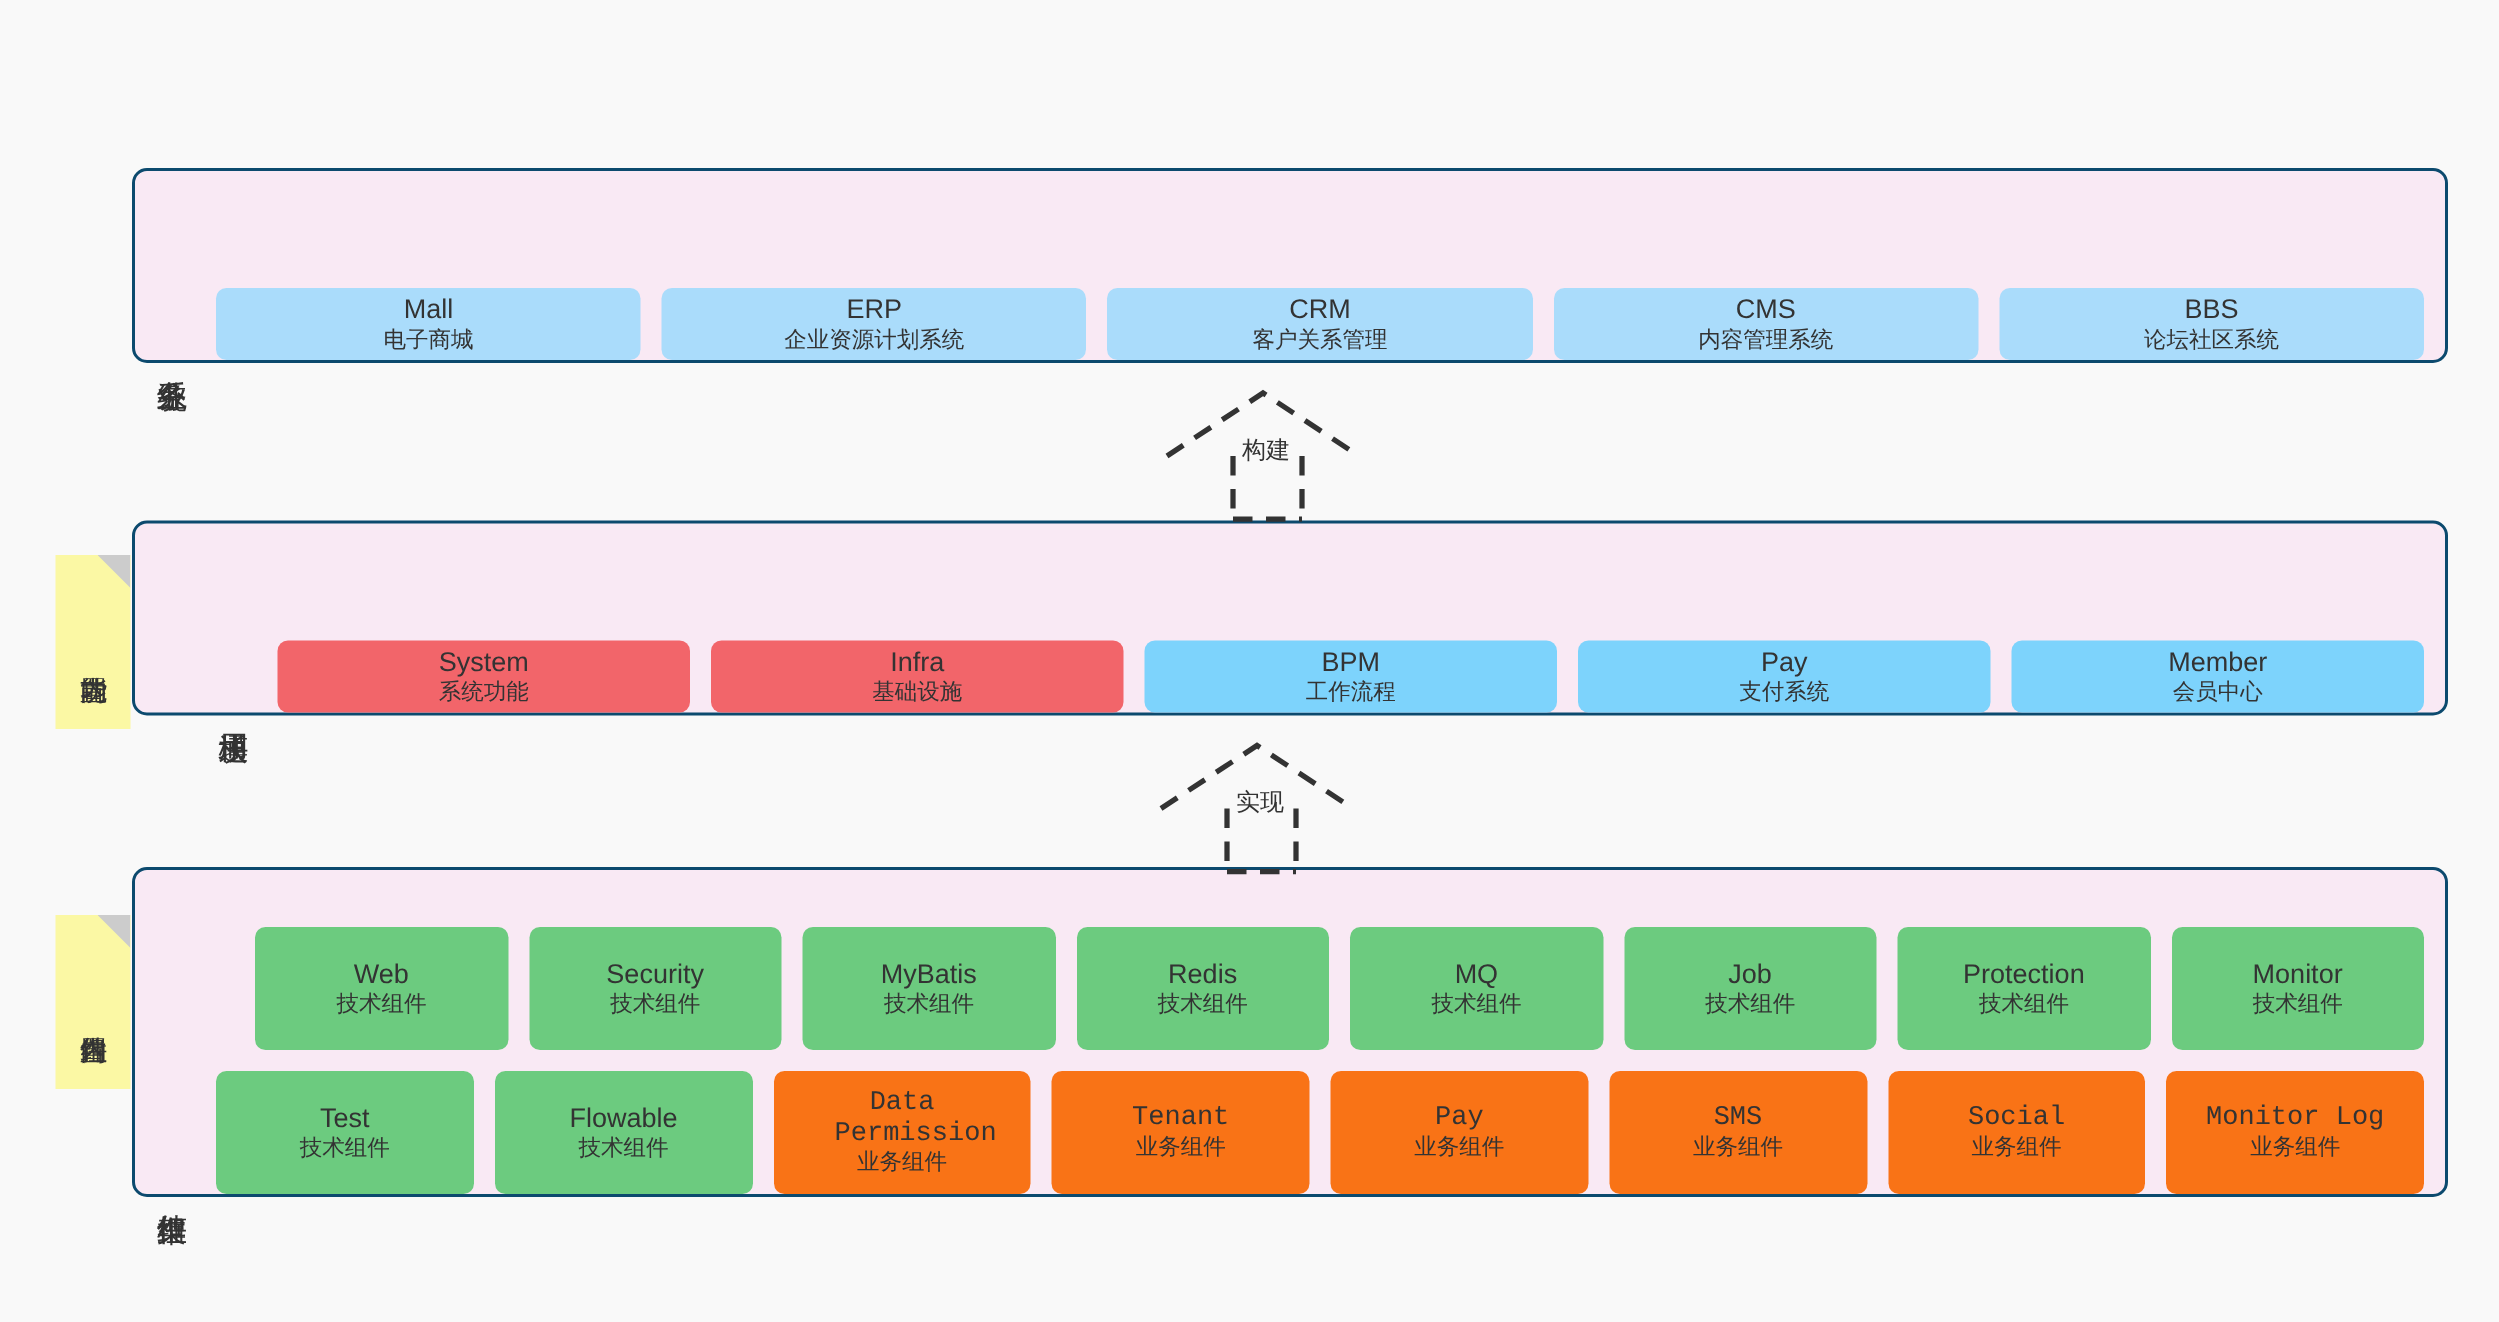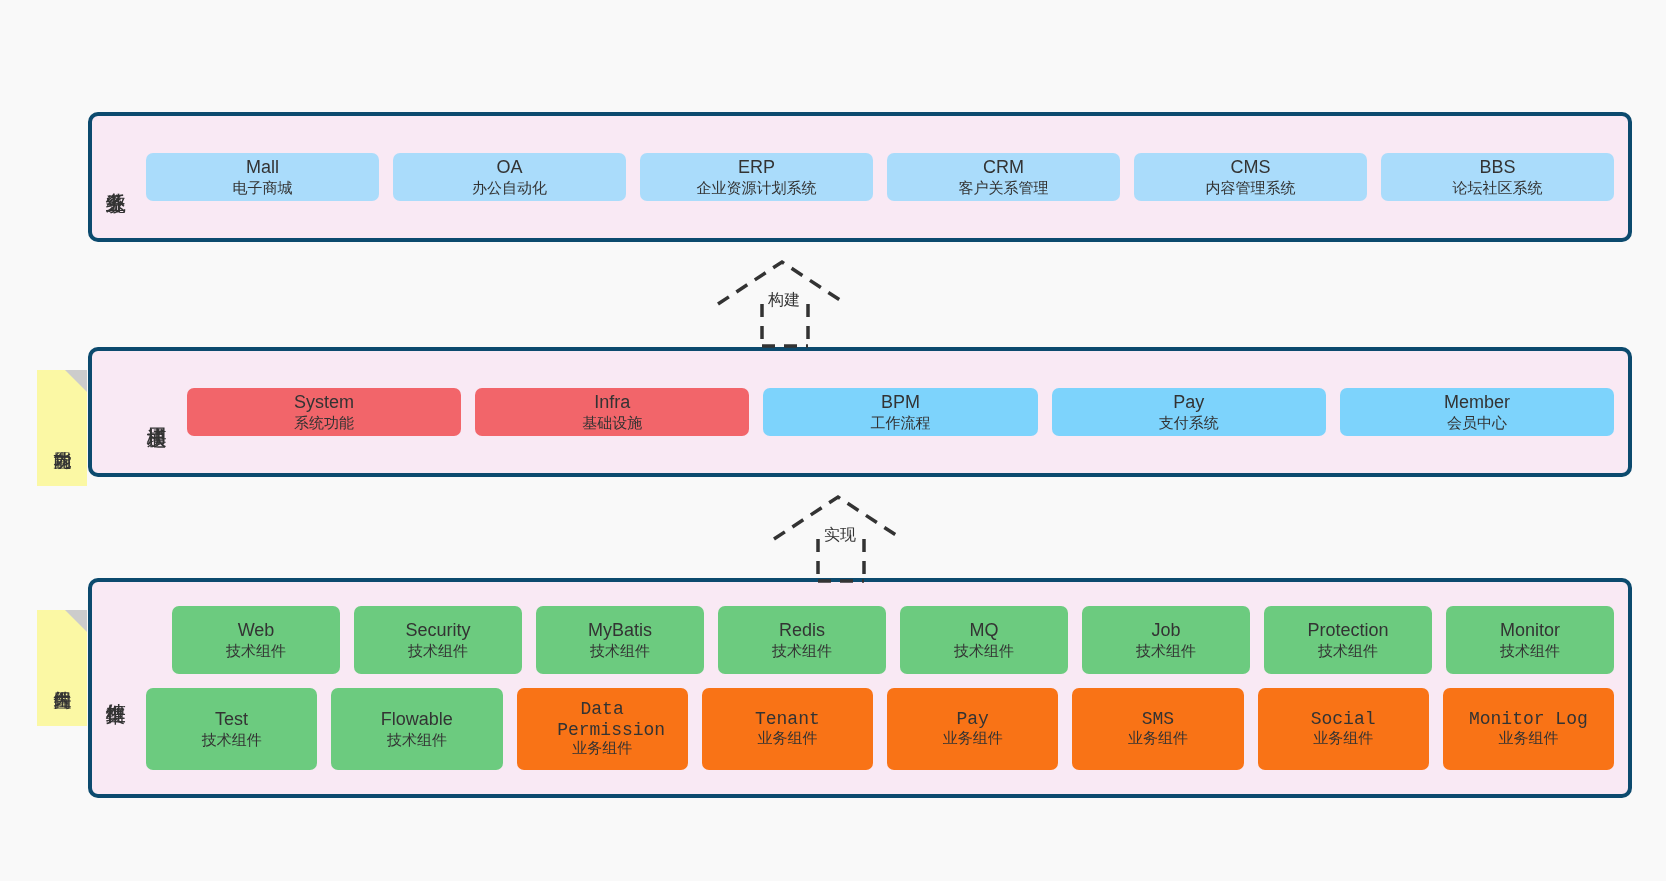--- a/index.html
+++ b/index.html
@@ -18,25 +18,25 @@
 
   #canvas {
     position: absolute;
     inset: 0;
   }
 
   
   .layer {
     position: absolute;
     background: #f9e9f4;
-    border: 4px solid #0c4a6e;
+    border: 2px solid #0c4a6e;
     border-radius: 10px;
     box-sizing: border-box;
     display: flex;
-    align-items: center;
+    align-items: flex-end;
   }
 
   
   .layer-label {
     width: 48px;
     flex: 0 0 48px;
     display: flex;
     align-items: center;
     justify-content: center;
     font-size: 20px;
@@ -145,44 +145,40 @@
 
   <div class="layer" id="layer-business-system" style="left:88px; top:112px; width:1544px; height:130px;">
     <div class="layer-label">业务系统</div>
     <div class="layer-body">
       <div class="row">
         <div class="card c-blue">
           <span class="t-en">Mall</span>
           <span class="t-cn">电子商城</span>
         </div>
         <div class="card c-blue">
-          <span class="t-en">OA</span>
-          <span class="t-cn">办公自动化</span>
-        </div>
-        <div class="card c-blue">
           <span class="t-en">ERP</span>
           <span class="t-cn">企业资源计划系统</span>
         </div>
         <div class="card c-blue">
           <span class="t-en">CRM</span>
           <span class="t-cn">客户关系管理</span>
         </div>
         <div class="card c-blue">
           <span class="t-en">CMS</span>
           <span class="t-cn">内容管理系统</span>
         </div>
         <div class="card c-blue">
           <span class="t-en">BBS</span>
           <span class="t-cn">论坛社区系统</span>
         </div>
       </div>
     </div>
   </div>
 
-  <div class="conn" style="left:716px; top:258px; width:150px; height:90px;">
+  <div class="conn" style="left:776px; top:258px; width:150px; height:90px;">
     <svg width="150" height="90" viewBox="0 0 150 90">
       <path d="M2 46 L66 4 L130 46" fill="none" stroke="#333333" stroke-width="3.5" stroke-dasharray="13 9" stroke-linecap="butt"></path>
       <path d="M46 46 L46 90 M92 46 L92 90 M46 88 L92 88" fill="none" stroke="#333333" stroke-width="3.5" stroke-dasharray="13 9" stroke-linecap="butt"></path>
     </svg>
     <span class="conn-label" style="left:52px; top:32px;">构建</span>
   </div>
 
   <div class="note" style="left:37px; top:370px; width:50px; height:116px;">
     <span class="fold"></span>
     <span>内置功能</span>
@@ -226,21 +222,21 @@
 
   <div class="note" style="left:37px; top:610px; width:50px; height:116px;">
     <span class="fold"></span>
     <span>内置组件</span>
   </div>
 
   <div class="layer" id="layer-framework-component" style="left:88px; top:578px; width:1544px; height:220px;">
     <div class="layer-label">框架组件</div>
     <div class="layer-body">
 
-      <div class="row" style="height:68px;padding-left:26px;">
+      <div class="row" style="height:82px;padding-left:26px;">
         <div class="card c-green">
           <span class="t-en">Web</span>
           <span class="t-cn">技术组件</span>
         </div>
         <div class="card c-green">
           <span class="t-en">Security</span>
           <span class="t-cn">技术组件</span>
         </div>
         <div class="card c-green">
           <span class="t-en">MyBatis</span>

